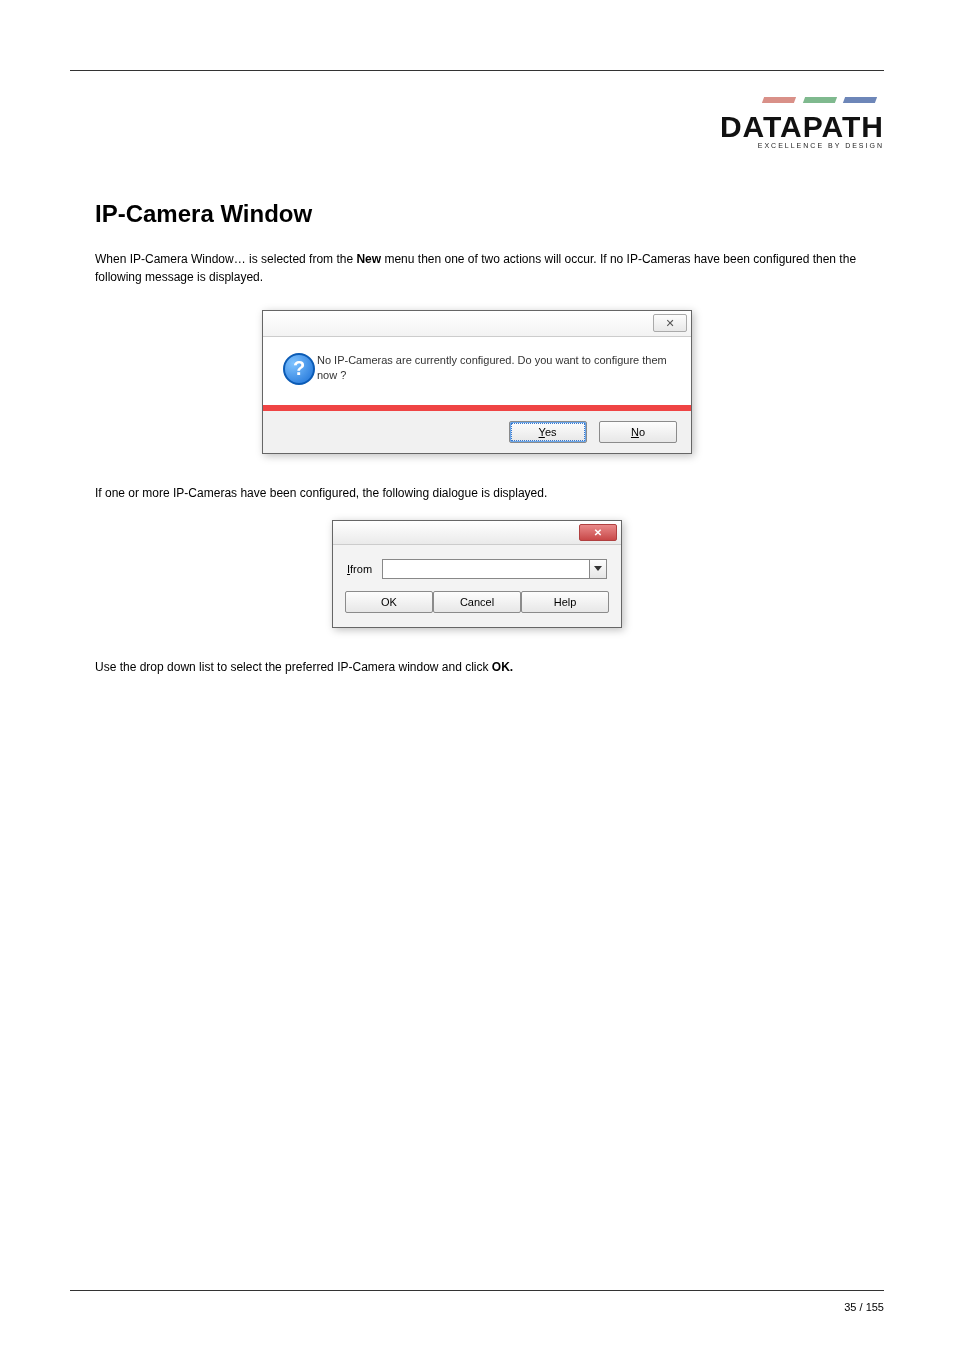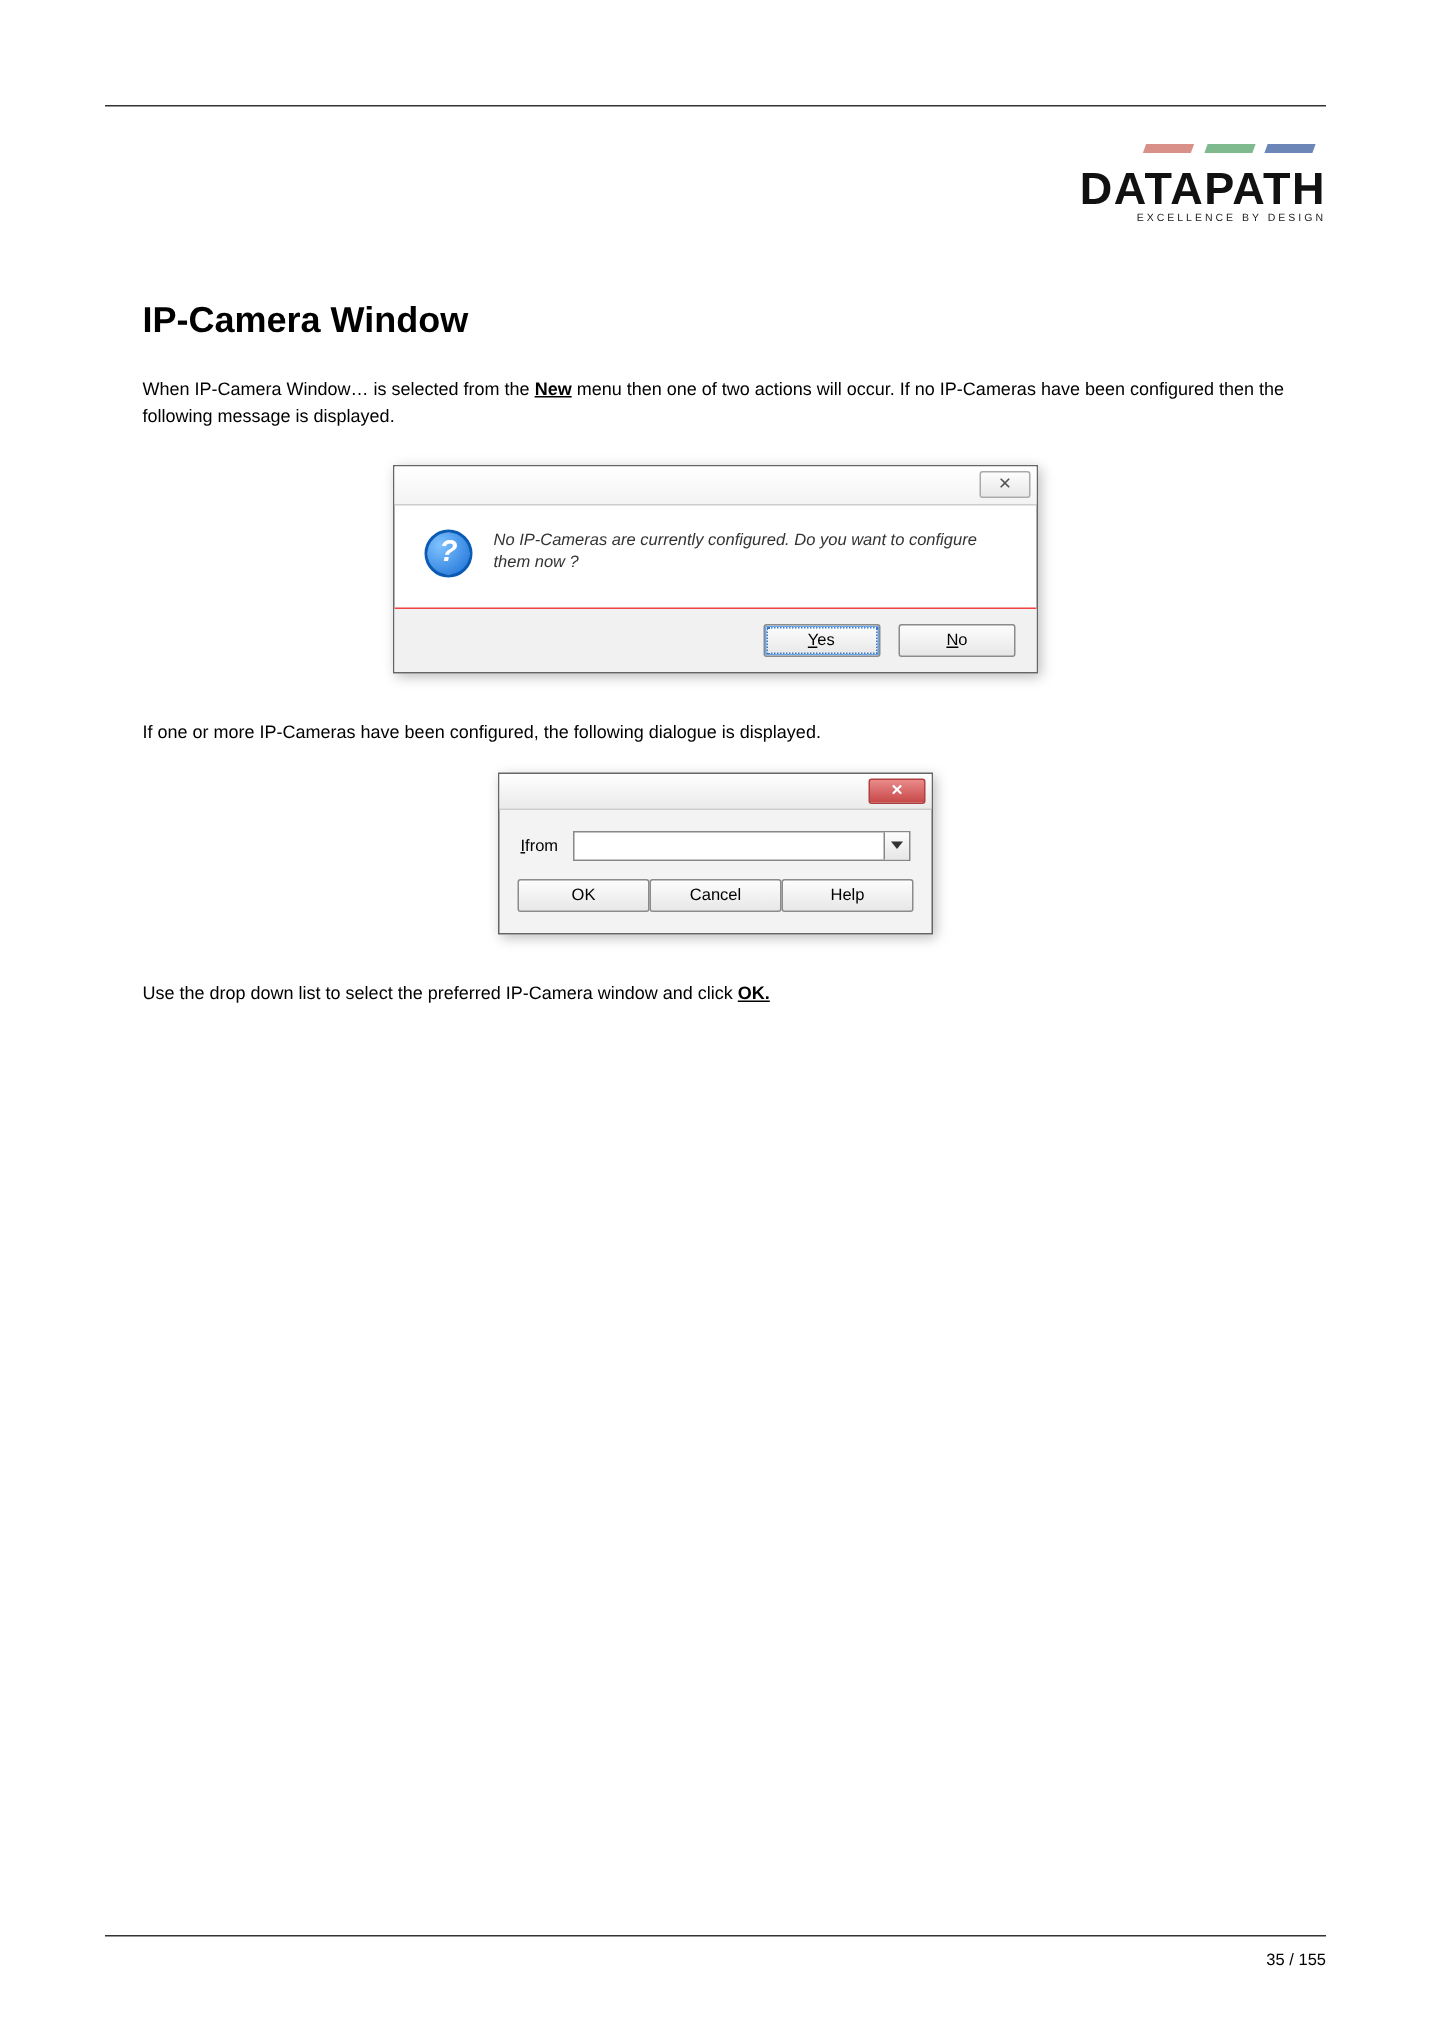--- a/index.html
+++ b/index.html
@@ -62,21 +62,21 @@
     font-size: 24px;
     font-weight: bold;
     margin-bottom: 22px;
     font-family: Arial, Helvetica, sans-serif;
   }
   p.body {
     font-size: 12px;
     line-height: 1.5;
     margin-bottom: 16px;
   }
-  .bold { font-weight: bold; text-decoration: underline; }
+  .bold { font-weight: bold; }
   a.link { color: #1a5fb4; text-decoration: underline; }
 
   
   .dialog1 {
     width: 430px;
     margin: 24px auto 30px auto;
     border: 1px solid #666;
     background: #fff;
     box-shadow: 2px 2px 8px rgba(0,0,0,.25);
     font-family: "Segoe UI", Tahoma, sans-serif;
@@ -95,22 +95,21 @@
     border-radius: 2px;
     background: linear-gradient(#fdfdfd,#e8e8e8);
     font-size: 11px;
     text-align: center;
     line-height: 16px;
     color: #555;
   }
   .dlg1-body {
     display: flex;
     padding: 16px 20px 20px 20px;
-    gap: 14px;
-    font-style: italic;
+    gap: 2px;
   }
   .q-icon {
     width: 32px; height: 32px; flex: 0 0 32px;
     border-radius: 50%;
     background: radial-gradient(circle at 30% 30%, #7fc3ff, #1a6fd6);
     border: 2px solid #0b5bb5;
     position: relative;
   }
   .q-icon::after {
     content: "?";
@@ -122,21 +121,21 @@
     font-size: 20px;
     font-family: Arial, sans-serif;
   }
   .dlg1-text {
     font-size: 11px;
     color: #333;
     line-height: 1.35;
   }
   .dlg1-footer {
     background: #f1f1f1;
-    border-top: 1px solid #ef4444;
+    border-top: 6px solid #ef4444;
     padding: 10px 14px;
     text-align: right;
   }
   .dlg-btn {
     display: inline-block;
     min-width: 78px;
     height: 22px;
     line-height: 20px;
     font-size: 11px;
     text-align: center;

